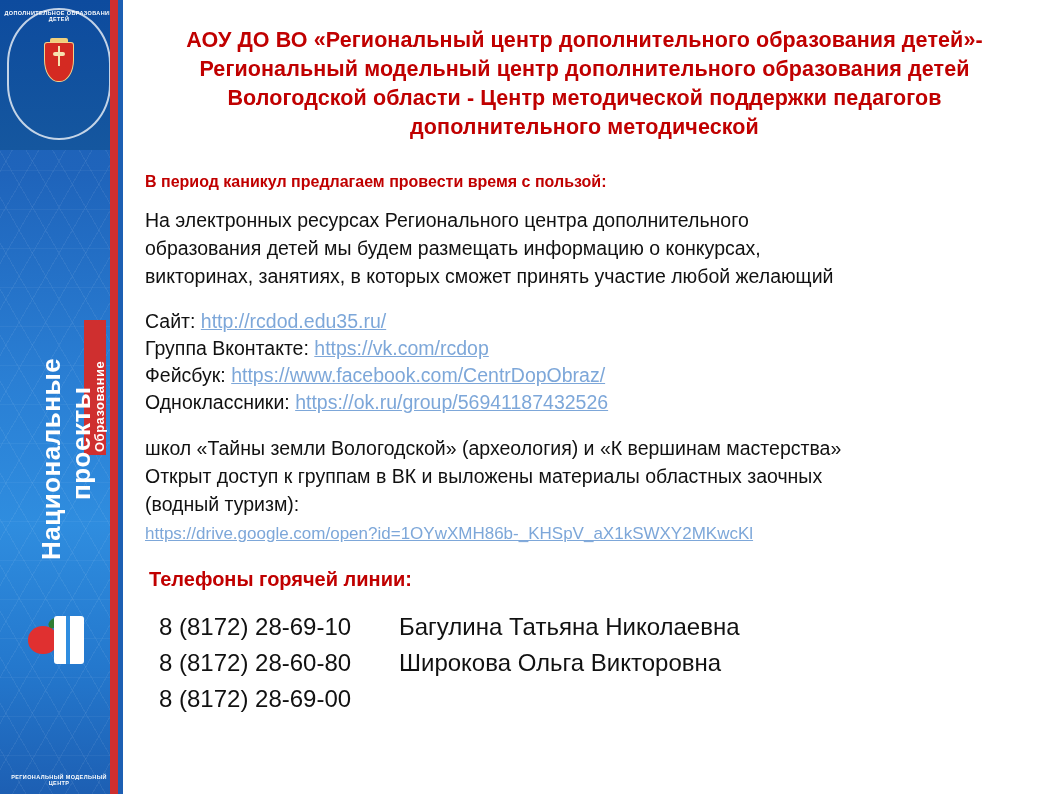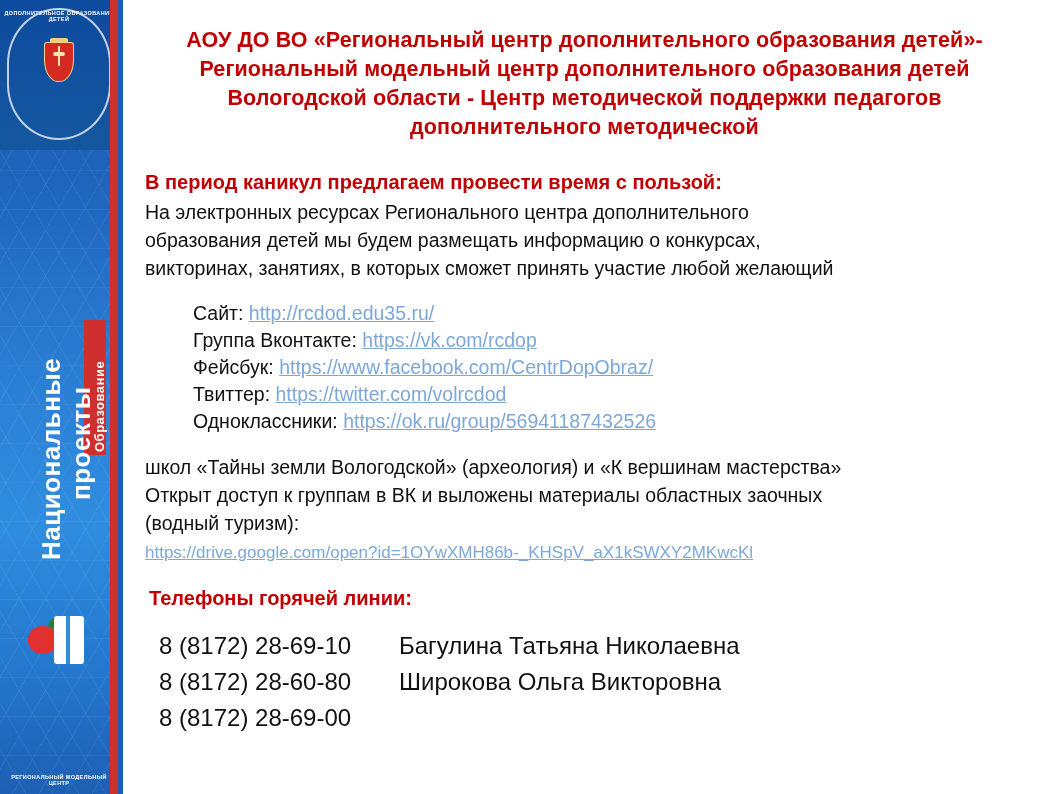--- a/index.html
+++ b/index.html
@@ -240,37 +240,36 @@
     line-height: 29px;
     letter-spacing: .1px;
   }
 
   .body-block {
     padding: 26px 10px 0 22px;
   }
   .lead {
     color: #c00000;
     font-weight: bold;
-    font-size: 20px;
+    font-size: 16px;
     line-height: 28px;
-    margin-bottom: 2px;
+    margin-bottom: 10px;
   }
   .para {
     color: #111111;
     font-size: 19.5px;
     line-height: 28px;
   }
   .spacer-sm { height: 18px; }
 
   .link-row {
     color: #111111;
     font-size: 19.5px;
     line-height: 27px;
     white-space: nowrap;
-    margin-left: 48px;
   }
   .link {
     color: #7da7d9;
     text-decoration: underline;
     cursor: pointer;
   }
   .link-standalone {
     display: inline-block;
     color: #7da7d9;
     text-decoration: underline;
@@ -367,24 +366,20 @@
         </div>
         <div class="link-row">
           <span>Группа Вконтакте:</span>
           <span class="link">https://vk.com/rcdop</span>
         </div>
         <div class="link-row">
           <span>Фейсбук:</span>
           <span class="link">https://www.facebook.com/CentrDopObraz/</span>
         </div>
         <div class="link-row">
-          <span>Твиттер:</span>
-          <span class="link">https://twitter.com/volrcdod</span>
-        </div>
-        <div class="link-row">
           <span>Одноклассники:</span>
           <span class="link">https://ok.ru/group/56941187432526</span>
         </div>
       </div>
 
       <div class="spacer-sm"></div>
 
       <div class="para">
         <div>школ «Тайны земли Вологодской» (археология) и «К вершинам мастерства»</div>
         <div>Открыт доступ к группам в ВК и выложены материалы областных заочных</div>

